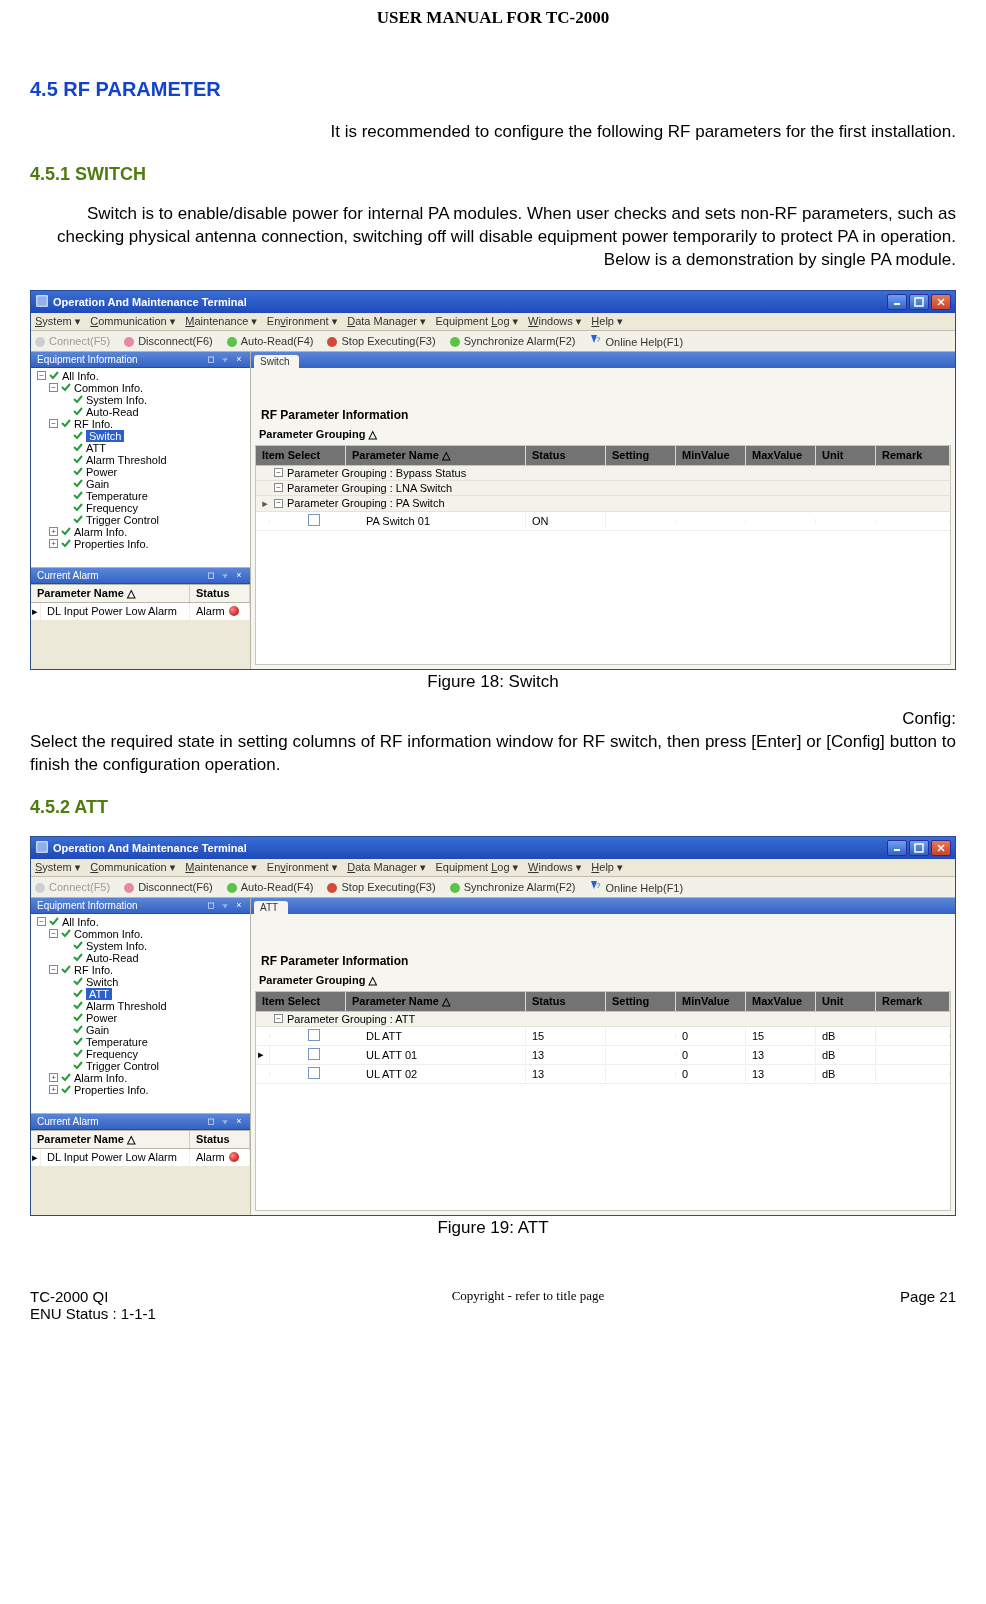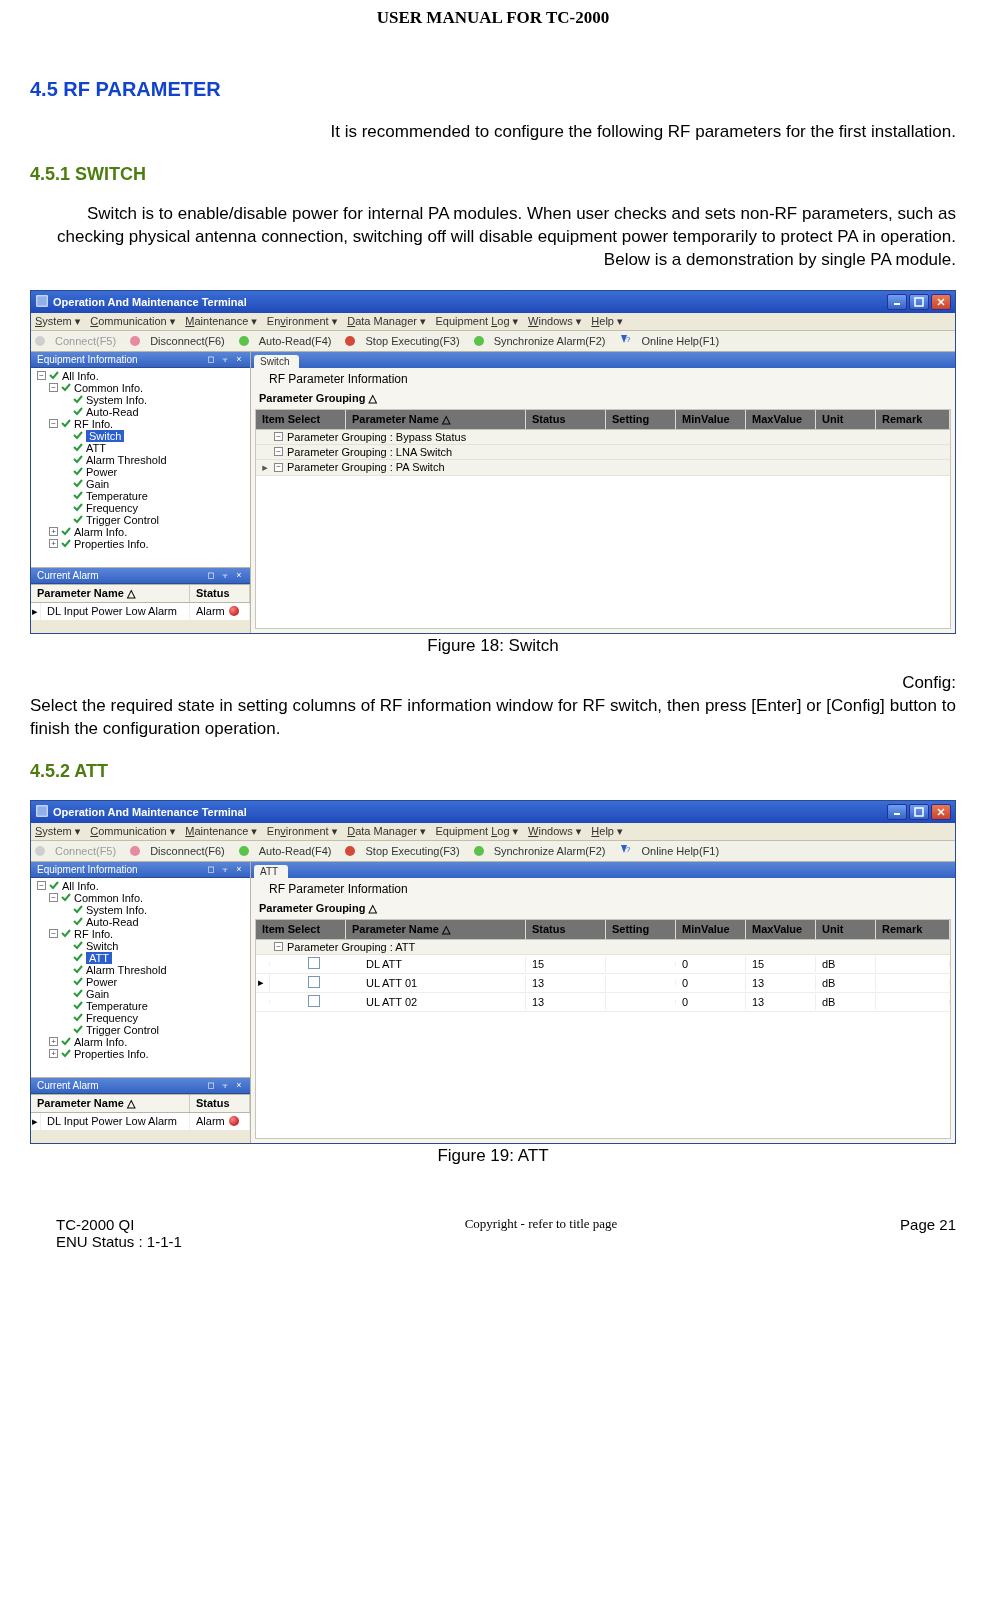--- a/index.html
+++ b/index.html
@@ -14,21 +14,21 @@
   .tb-left { display: flex; align-items: center; gap: 4px; }
   .tb-icon svg { width: 14px; height: 14px; }
   .win-btns { display: flex; gap: 2px; }
   .win-btn { width: 20px; height: 16px; background: linear-gradient(#6fa1f0,#3363c5); border: 1px solid #2b2b9c; border-radius: 2px; display: flex; align-items: center; justify-content: center; }
   .win-btn.close { background: linear-gradient(#e87a55,#c9432a); }
   .win-btn svg { width: 10px; height: 10px; }
   .menubar { background: #ece9d8; color: #333; border-bottom: 1px solid #c0bdb1; padding: 2px 4px; display: flex; gap: 10px; }
   .menu-item { cursor: default; }
   .menu-item .ul { text-decoration: underline; }
   .toolbar { background: #f2f1e8; border-bottom: 1px solid #b7b5a8; padding: 3px 4px; display: flex; gap: 14px; align-items: center; }
-  .tool-btn { display: flex; align-items: center; gap: 10px; color: #333; }
+  .tool-btn { display: flex; align-items: flex-end; gap: 4px; color: #333; }
   .tool-btn.disabled { color: #9b9b9b; }
   .tool-dot { width: 10px; height: 10px; border-radius: 50%; display: inline-block; }
   .dot-green { background: #5bc24a; }
   .dot-red { background: #d44a3a; }
   .dot-pink { background: #e58aa0; }
   .help-ico svg { width: 12px; height: 12px; }
   .content { display: flex; }
   .sidepane { width: 220px; display: flex; flex-direction: column; border-right: 1px solid #b7b5a8; }
   .panel-header { background: linear-gradient(#5b86d7,#3363c5); color: #fff; padding: 1px 6px; border-bottom: 1px solid #2b4c8c; display: flex; justify-content: space-between; align-items: center; height: 16px; font-size: 10px; }
   .ph-btns { display: flex; gap: 4px; }
@@ -44,34 +44,34 @@
   .node-label.selected { background: #2b5fcf; color: #fff; padding: 0 3px; }
   .current-alarm { background: #fff; }
   .alarm-header { border-top: 1px solid #b7b5a8; border-bottom: 1px solid #b7b5a8; display: flex; font-size: 11px; background: #f4f3ec; }
   .alarm-header .ah-cell { border-right: 1px solid #cfccc0; padding: 2px 6px; font-weight: bold; }
   .alarm-row { display: flex; font-size: 11px; }
   .alarm-row .ar-cell { padding: 2px 6px; border-right: 1px solid #eee; display: flex; align-items: center; gap: 4px; }
   .led-red { width: 10px; height: 10px; border-radius: 50%; background: radial-gradient(circle at 35% 35%, #ff8484, #b00000); display: inline-block; }
   .right-pane { flex: 1; background: #f6f5ef; display: flex; flex-direction: column; position: relative; }
   .tab-strip { background: linear-gradient(#5b86d7,#3363c5); height: 16px; display: flex; align-items: flex-end; padding-left: 3px; }
   .tab-active { background: #f6f5ef; color: #333; font-size: 10px; padding: 1px 10px 1px 6px; border-top-left-radius: 3px; border-top-right-radius: 3px; }
-  .group-title { font-weight: normal; font-size: 12px; padding: 4px 18px; }
+  .group-title { font-weight: bold; font-size: 12px; padding: 4px 10px; margin-top: 36px; }
   .sub-title { font-weight: bold; font-size: 11px; padding: 2px 6px 2px 8px; }
   .inner-body { background: #fff; margin: 2px 4px 4px 4px; border: 1px solid #c8c6ba; flex: 1; min-height: 220px; }
   .grid-header { display: flex; background: #737373; border-bottom: 1px solid #c8c6ba; }
   .gh-cell { font-weight: bold; font-size: 11px; padding: 3px 6px; border-right: 1px solid #dedace; }
   .c-sel { width: 90px; } .c-pname { width: 180px; } .c-status { width: 80px; } .c-setting { width: 70px; } .c-min { width: 70px; } .c-max { width: 70px; } .c-unit { width: 60px; } .c-remark { flex: 1; }
   .grid-body { }
   .group-row { display: flex; align-items: center; background: #f3f2eb; border-bottom: 1px solid #e5e3d8; padding: 1px 4px; gap: 4px; }
   .group-row .row-pointer { width: 10px; text-align: center; color: #555; }
   .data-row { display: flex; border-bottom: 1px solid #efeee7; align-items: center; }
   .dr-cell { font-size: 11px; padding: 2px 6px; border-right: 1px solid #efeee7; }
   .dr-chk { width: 90px; padding: 2px 6px 2px 38px; }
   .chkbox { width: 12px; height: 12px; border: 1px solid #7a96bf; background: #fff; display: inline-block; }
-  .footer { display: flex; justify-content: space-between; font-size: 15px; margin-top: 50px; margin-left: 26px; }
+  .footer { display: flex; justify-content: space-between; font-size: 15px; margin-top: 50px; }
   .footer .fl { }
   .footer .fc { font-size: 13px; font-family: Liberation Serif, serif; }
   .footer .fr { }
 </style>
 </head>
 <body>
 
 <div class="doc-header">USER MANUAL FOR TC-2000</div>
 
 <div class="h-4-5">4.5  RF PARAMETER</div>
@@ -356,20 +356,31 @@
             <div class="group-row">
               <span class="row-pointer"></span>
               <span class="exp-box">−</span>
               <span>Parameter Grouping : LNA Switch</span>
             </div>
             <div class="group-row">
               <span class="row-pointer">▸</span>
               <span class="exp-box">−</span>
               <span>Parameter Grouping : PA Switch</span>
             </div>
+            <div class="data-row">
+              <div class="dr-cell" style="width:14px;padding:2px 2px"></div>
+              <div class="dr-chk"><span class="chkbox"></span></div>
+              <div class="dr-cell" style="width:166px">PA Switch 01</div>
+              <div class="dr-cell c-status">ON</div>
+              <div class="dr-cell c-setting"></div>
+              <div class="dr-cell c-min"></div>
+              <div class="dr-cell c-max"></div>
+              <div class="dr-cell c-unit"></div>
+              <div class="dr-cell c-remark"></div>
+            </div>
           </div>
       </div>
     </div>
   </div>
 </div>
 <div class="figure-caption">Figure 18: Switch</div>
 
 <div class="body-text" style="margin-bottom:0">Config:</div>
 <div class="body-text" style="text-align:justify">Select the required state in setting columns of RF information window for RF switch, then press [Enter] or [Config] button to finish the configuration operation.</div>
 

